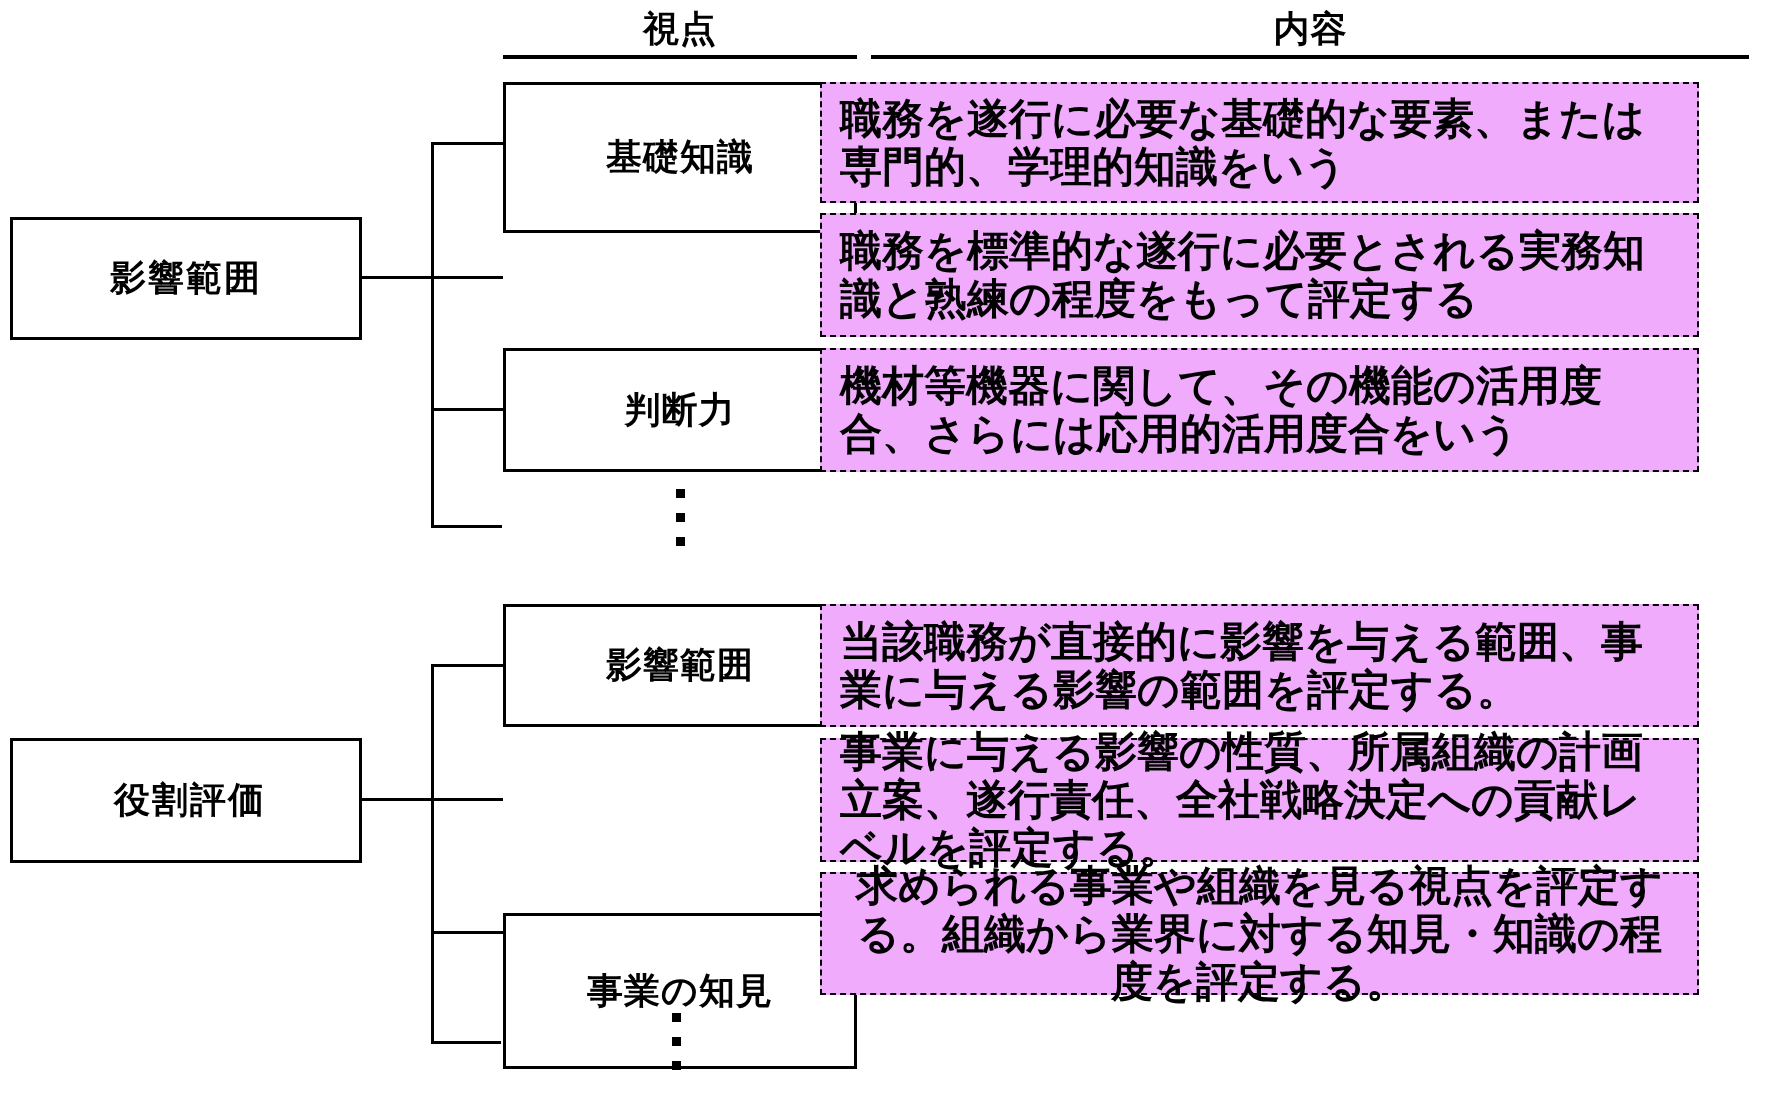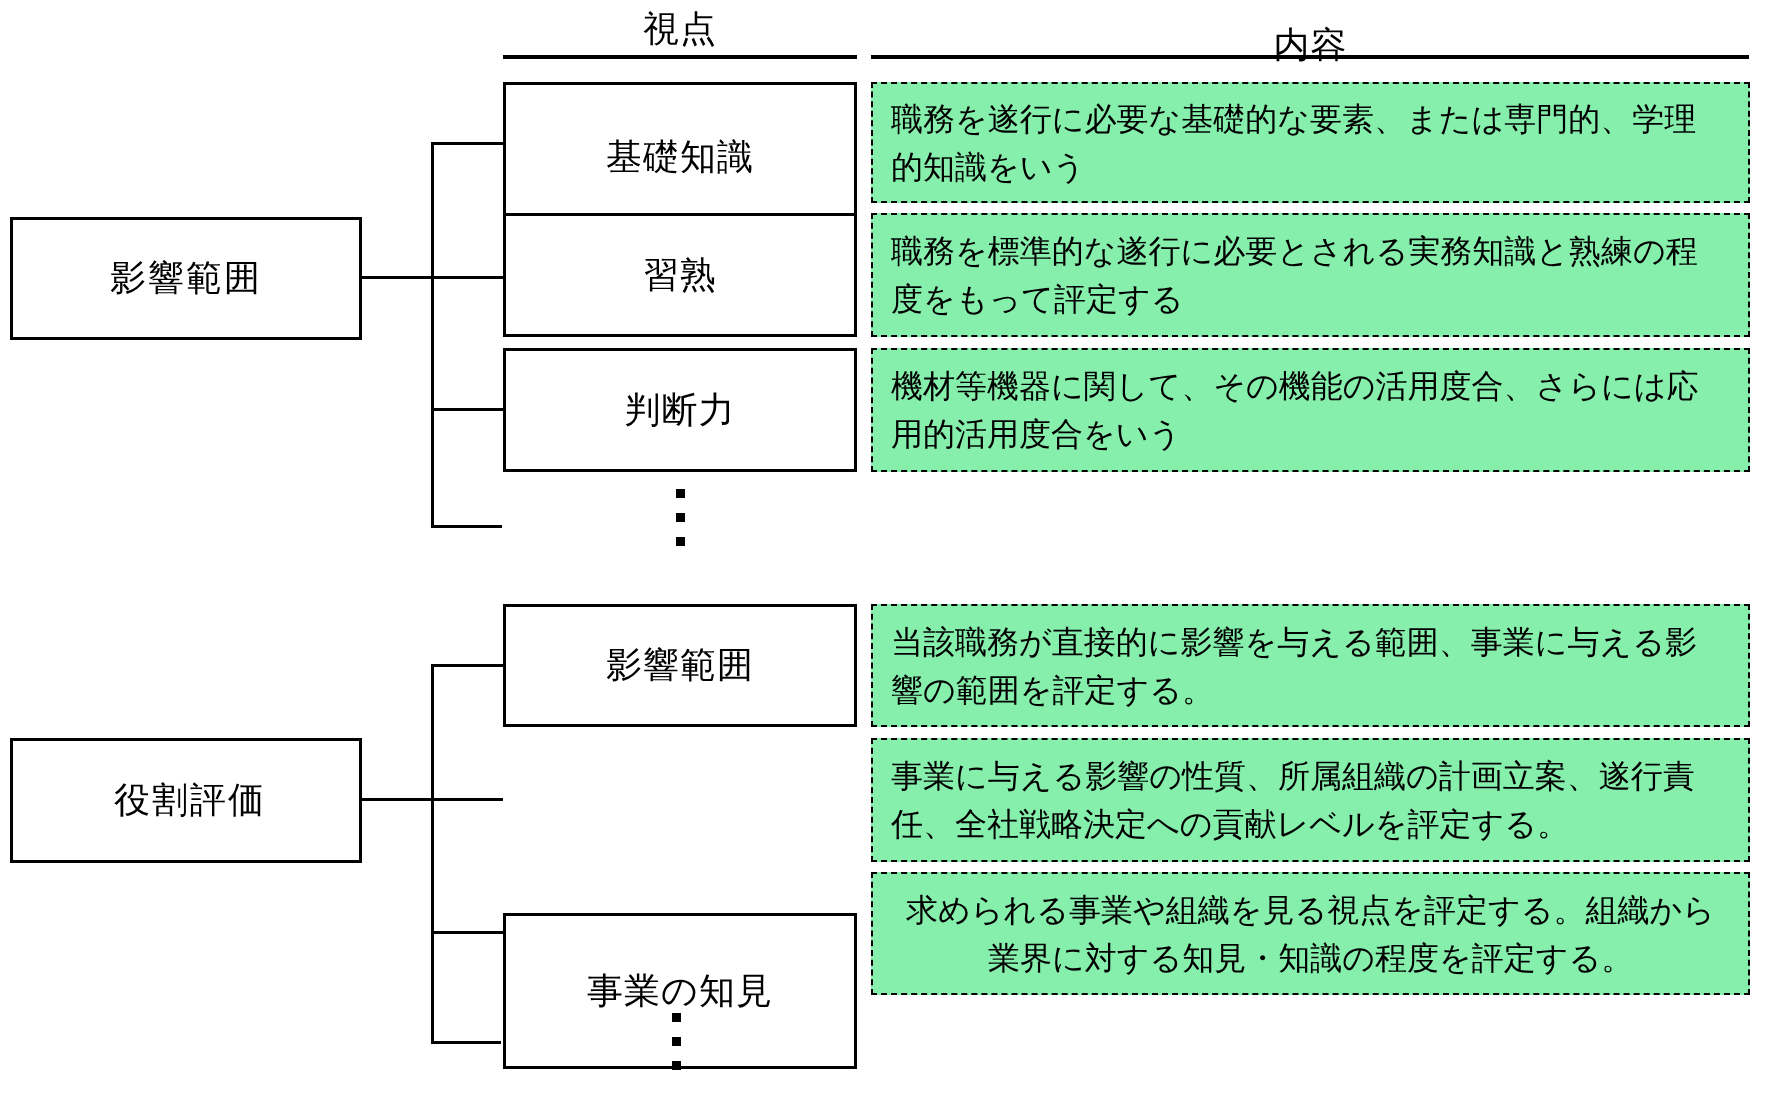--- a/index.html
+++ b/index.html
@@ -5,20 +5,21 @@
   * { margin: 0; padding: 0; box-sizing: border-box; }
   html, body { background: #ffffff; }
   .canvas {
     position: relative;
     width: 1775px;
     height: 1099px;
     background: #ffffff;
     font-family: "Liberation Sans", sans-serif;
     color: #000000;
     overflow: hidden;
+    font-weight: bold;
   }
   .hdr {
     position: absolute;
     height: 50px;
     display: flex;
     align-items: center;
     justify-content: center;
     font-size: 36px;
     letter-spacing: 1px;
   }
@@ -44,62 +45,61 @@
     border: 3px solid #000000;
     background: #ffffff;
     display: flex;
     align-items: center;
     justify-content: center;
     font-size: 36px;
     letter-spacing: 1px;
   }
   .descbox {
     position: absolute;
-    left: 871px;
+    left: 820px;
     width: 879px;
     border: 2px dashed #000000;
-    background: #86efac;
+    background: #f0abfc;
     display: flex;
     align-items: center;
-    font-size: 32px;
+    font-size: 42px;
     line-height: 48px;
     padding: 4px 45px 4px 18px;
     text-align: left;
   }
   .descbox.center { text-align: center; justify-content: center; padding: 4px 24px; }
   .dots {
     position: absolute;
     display: flex;
     flex-direction: column;
     gap: 15px;
   }
   .dot { width: 9px; height: 9px; background: #000000; }
 </style>
 </head>
 <body>
 
 <div class="canvas">
 
   <div class="hdr" style="left:503px; top:4px; width:354px;">視点</div>
-  <div class="hdr" style="left:871px; top:20px; width:879px;">内容</div>
+  <div class="hdr" style="left:871px; top:4px; width:879px;">内容</div>
   <div class="rule" style="left:503px; top:55px; width:354px;"></div>
   <div class="rule" style="left:871px; top:55px; width:878px;"></div>
 
   <div class="rootbox" style="top:217px; height:123px;">影響範囲</div>
 
   <div class="vline" style="left:431px; top:142px; height:386px;"></div>
   <div class="hline" style="left:432px; top:142px; width:71px;"></div>
   <div class="hline" style="left:362px; top:276px; width:141px;"></div>
   <div class="hline" style="left:432px; top:408px; width:71px;"></div>
   <div class="hline" style="left:431px; top:525px; width:71px;"></div>
 
   <div class="labelbox" style="top:82px; height:151px;">基礎知識</div>
   <div class="descbox" style="top:82px; height:121px;">職務を遂行に必要な基礎的な要素、または専門的、学理的知識をいう</div>
 
-  <div class="labelbox" style="top:213px; height:124px;">習熟</div>
   <div class="descbox" style="top:213px; height:124px;">職務を標準的な遂行に必要とされる実務知識と熟練の程度をもって評定する</div>
 
   <div class="labelbox" style="top:348px; height:124px;">判断力</div>
   <div class="descbox" style="top:348px; height:124px;">機材等機器に関して、その機能の活用度合、さらには応用的活用度合をいう</div>
 
   <div class="dots" style="left:676px; top:489px;">
     <div class="dot"></div>
     <div class="dot"></div>
     <div class="dot"></div>
   </div>

